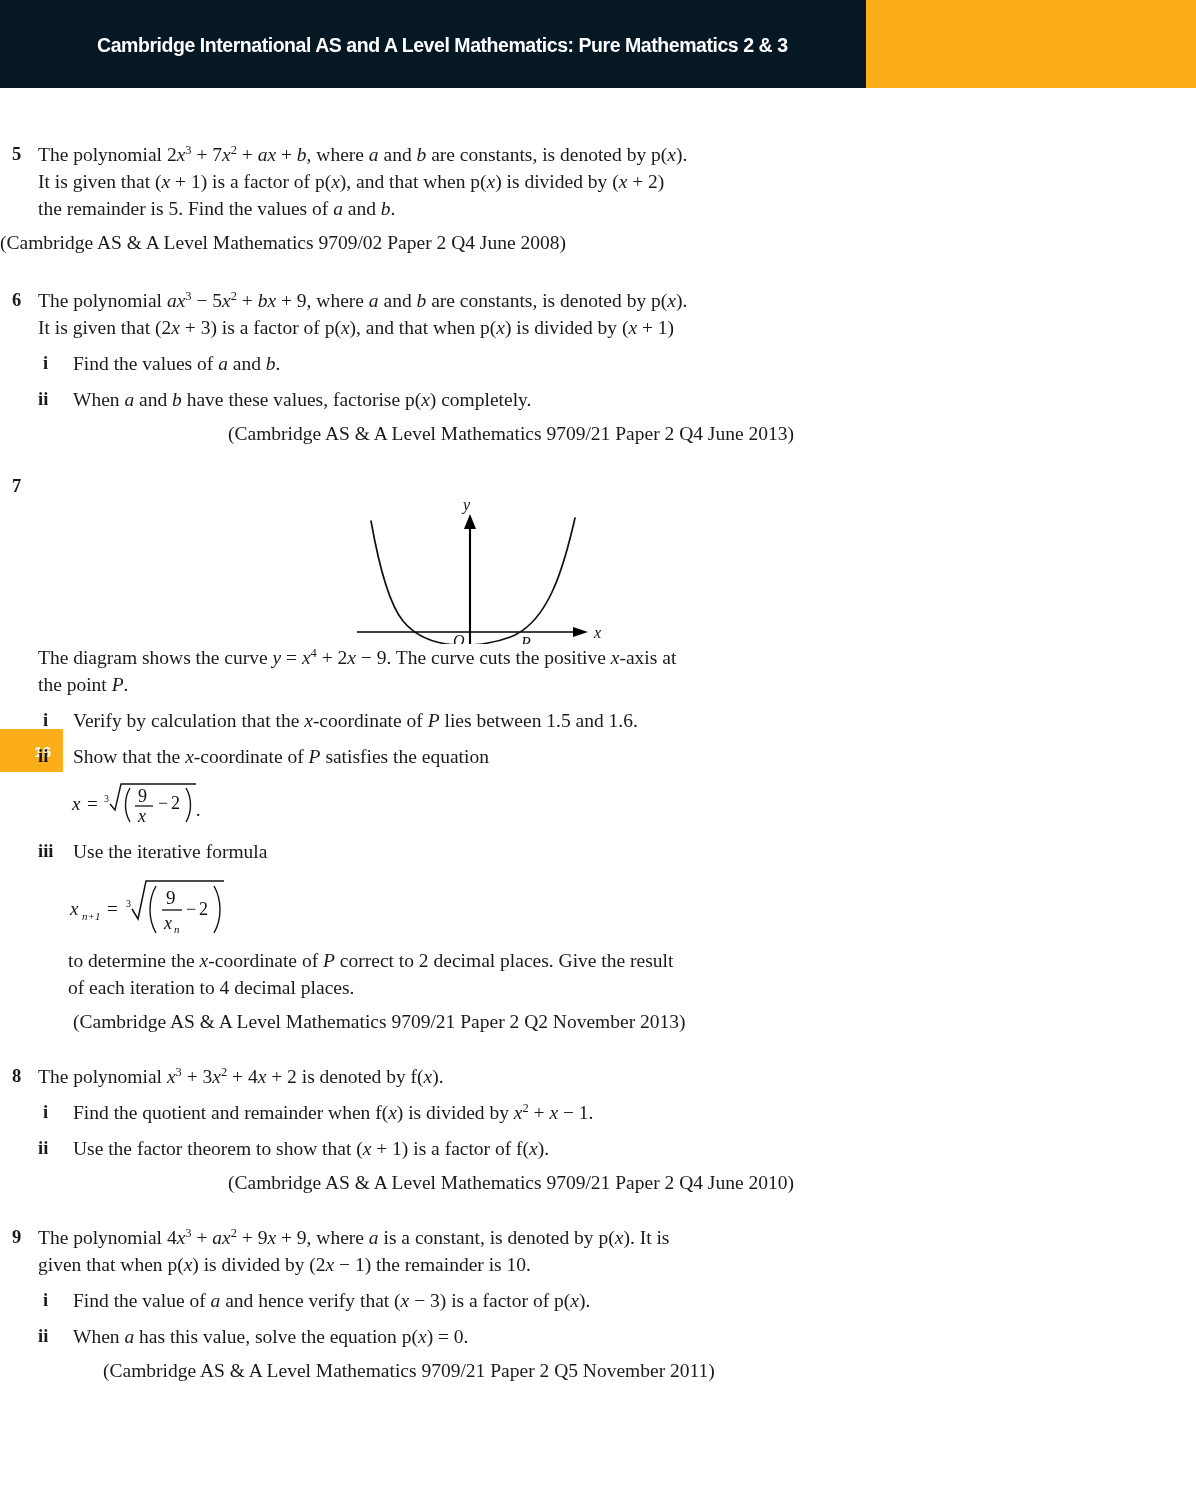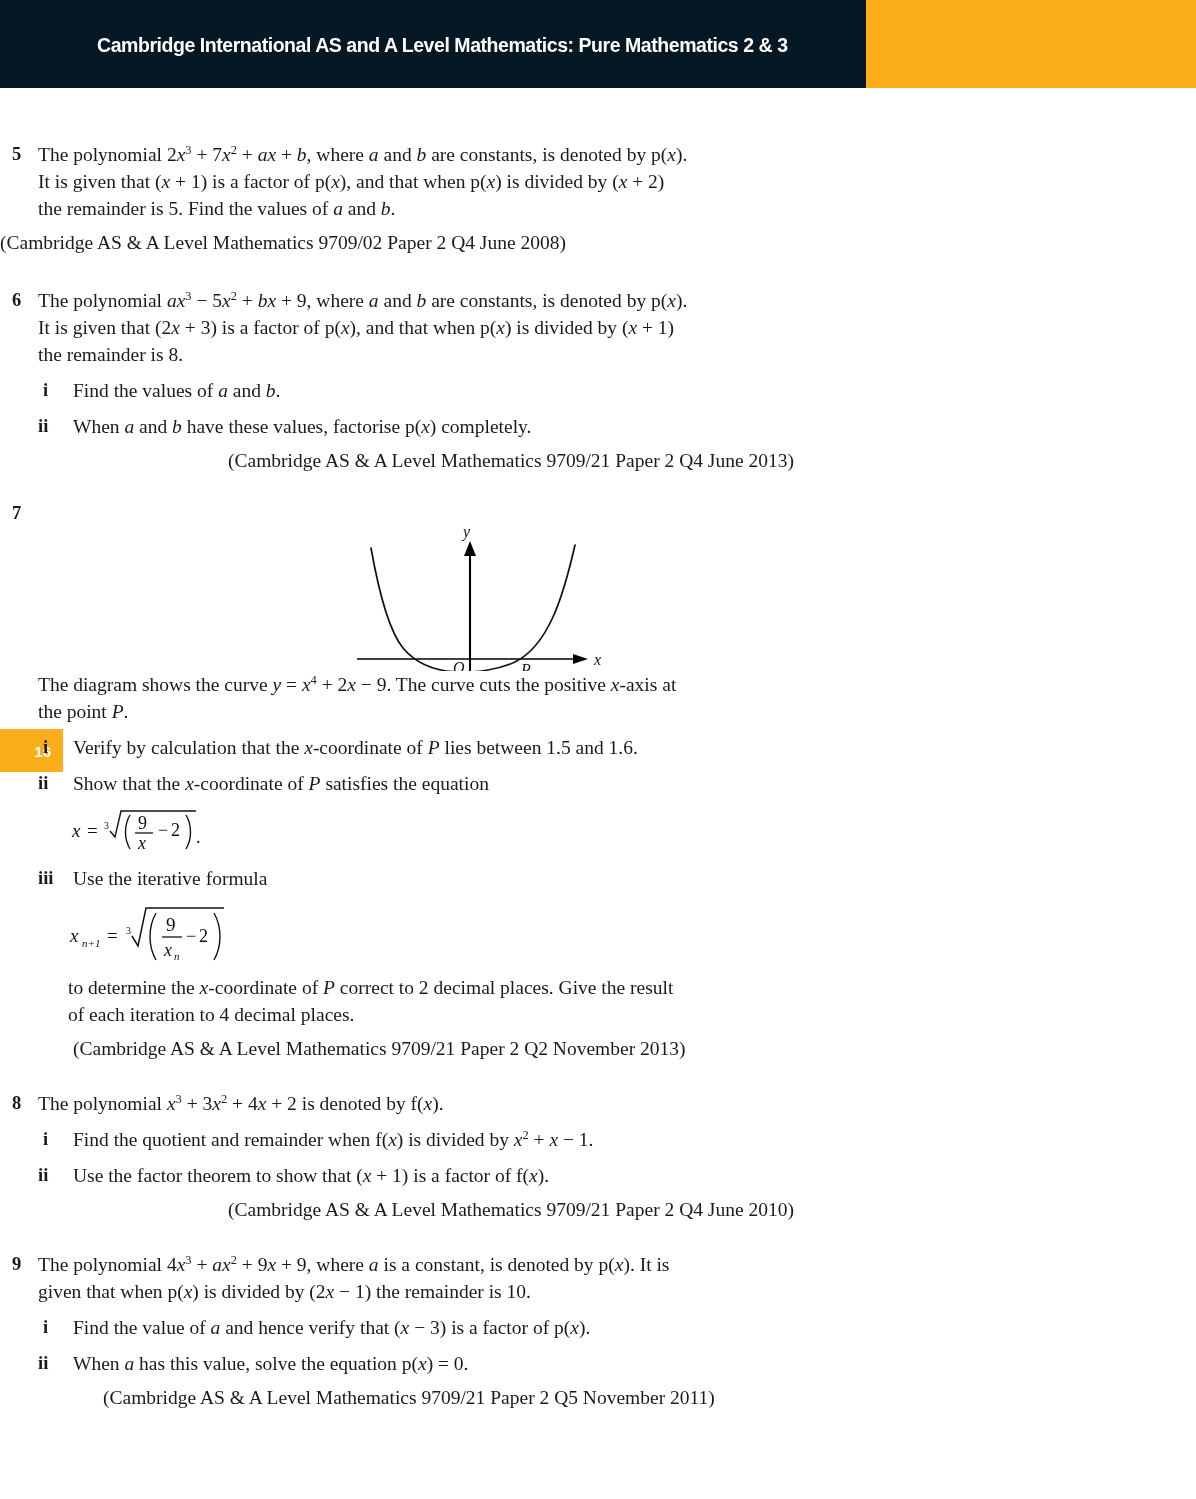--- a/index.html
+++ b/index.html
@@ -178,21 +178,20 @@
     </div>
     <div class="citation" style="">(Cambridge AS &amp; A Level Mathematics 9709/02 Paper 2 Q4 June 2008)</div>
   </div>
 
   <div class="qblock" style="margin-top:31px;">
     <div class="qrow">
       <div class="qnum">6</div>
       <div class="qbody">
         <p>The polynomial <i>ax</i><span class="sup">3</span> − 5<i>x</i><span class="sup">2</span> + <i>bx</i> + 9, where <i>a</i> and <i>b</i> are constants, is denoted by p(<i>x</i>).</p>
         <p>It is given that (2<i>x</i> + 3) is a factor of p(<i>x</i>), and that when p(<i>x</i>) is divided by (<i>x</i> + 1)</p>
-        <p>the remainder is 8.</p>
         <div class="subrow">
           <div class="subnum">i</div>
           <div class="subbody">Find the values of <i>a</i> and <i>b</i>.</div>
         </div>
         <div class="subrow">
           <div class="subnum wide">ii</div>
           <div class="subbody">When <i>a</i> and <i>b</i> have these values, factorise p(<i>x</i>) completely.</div>
         </div>
       </div>
     </div>

